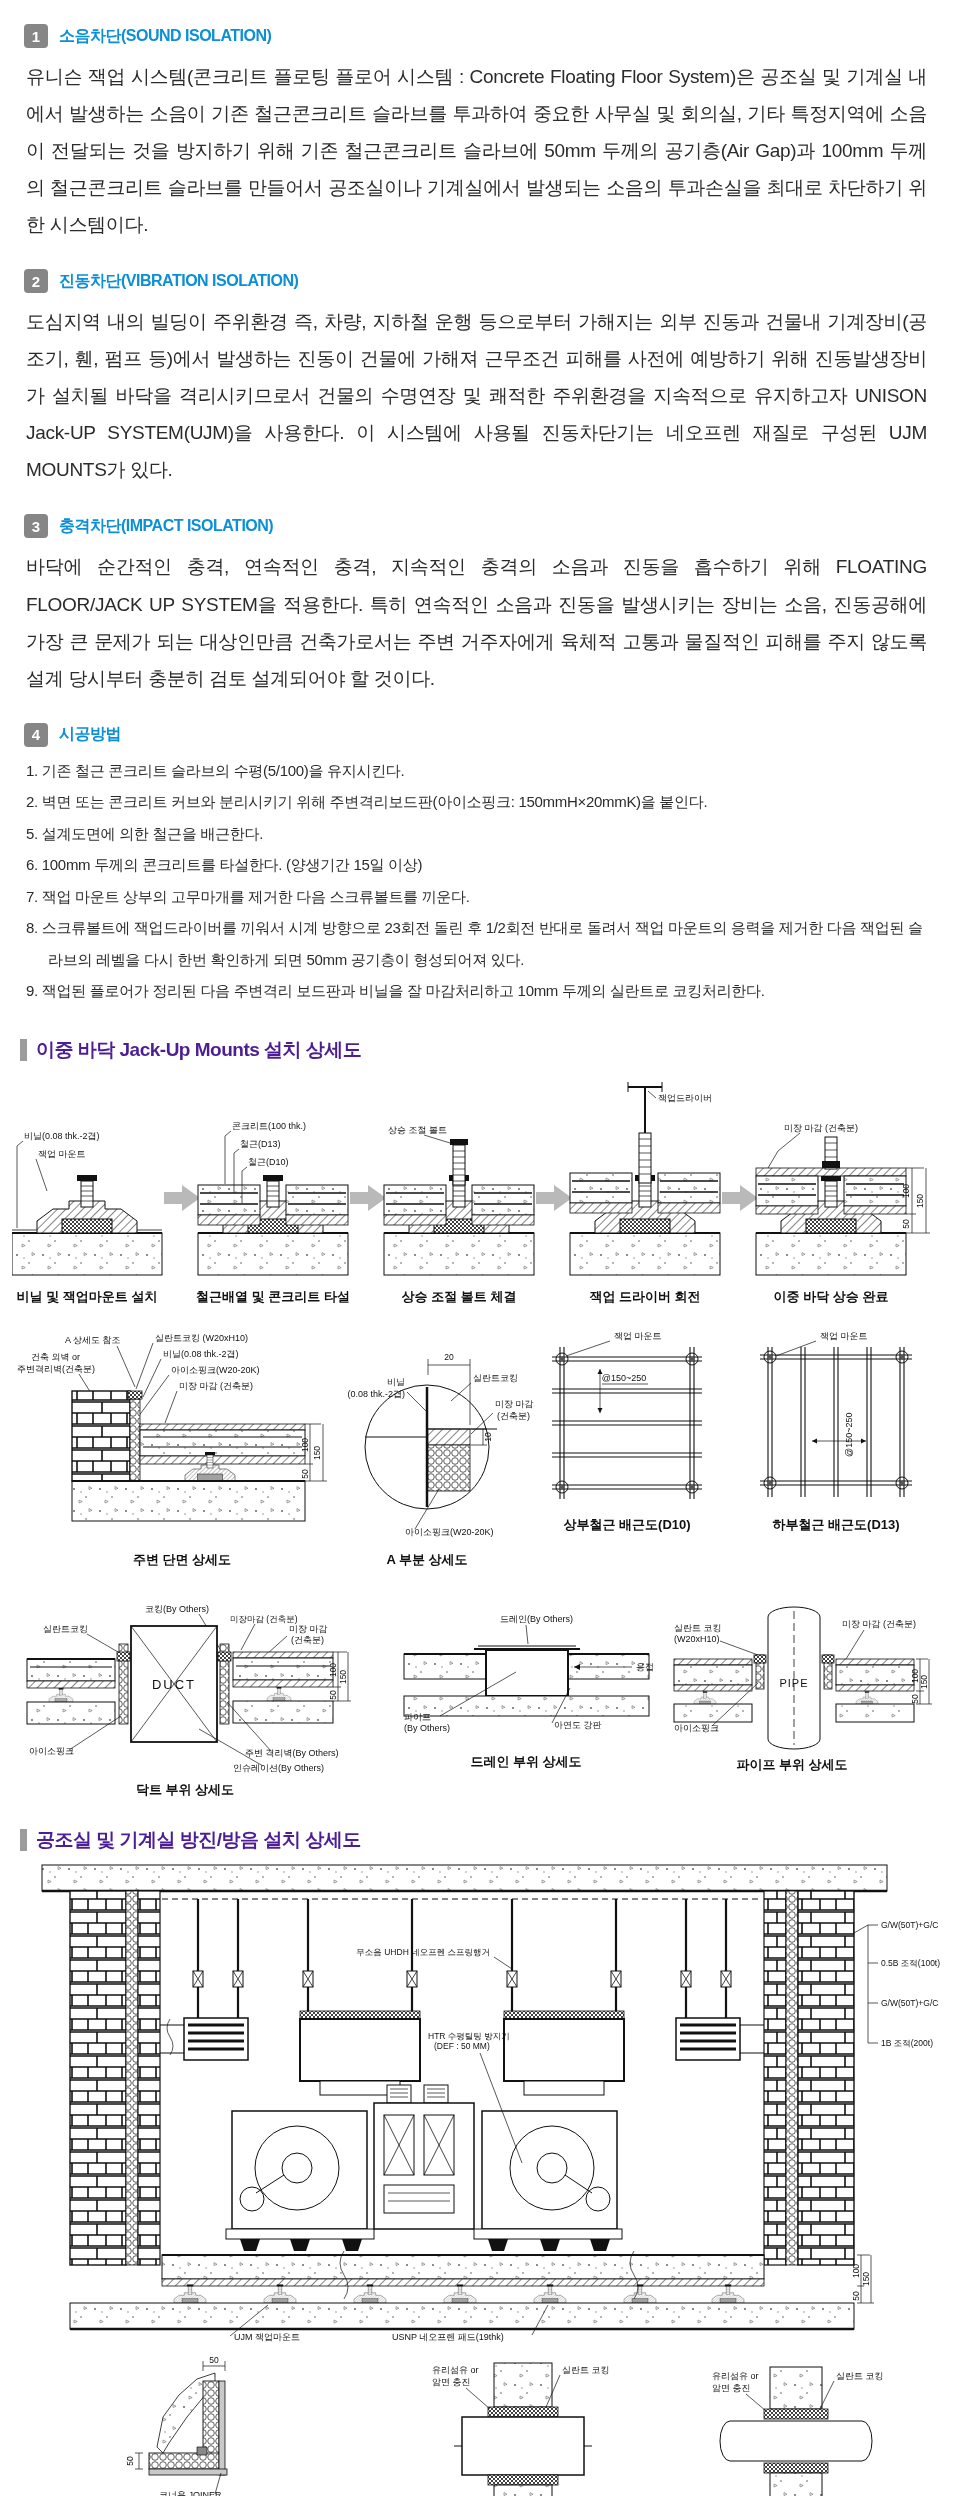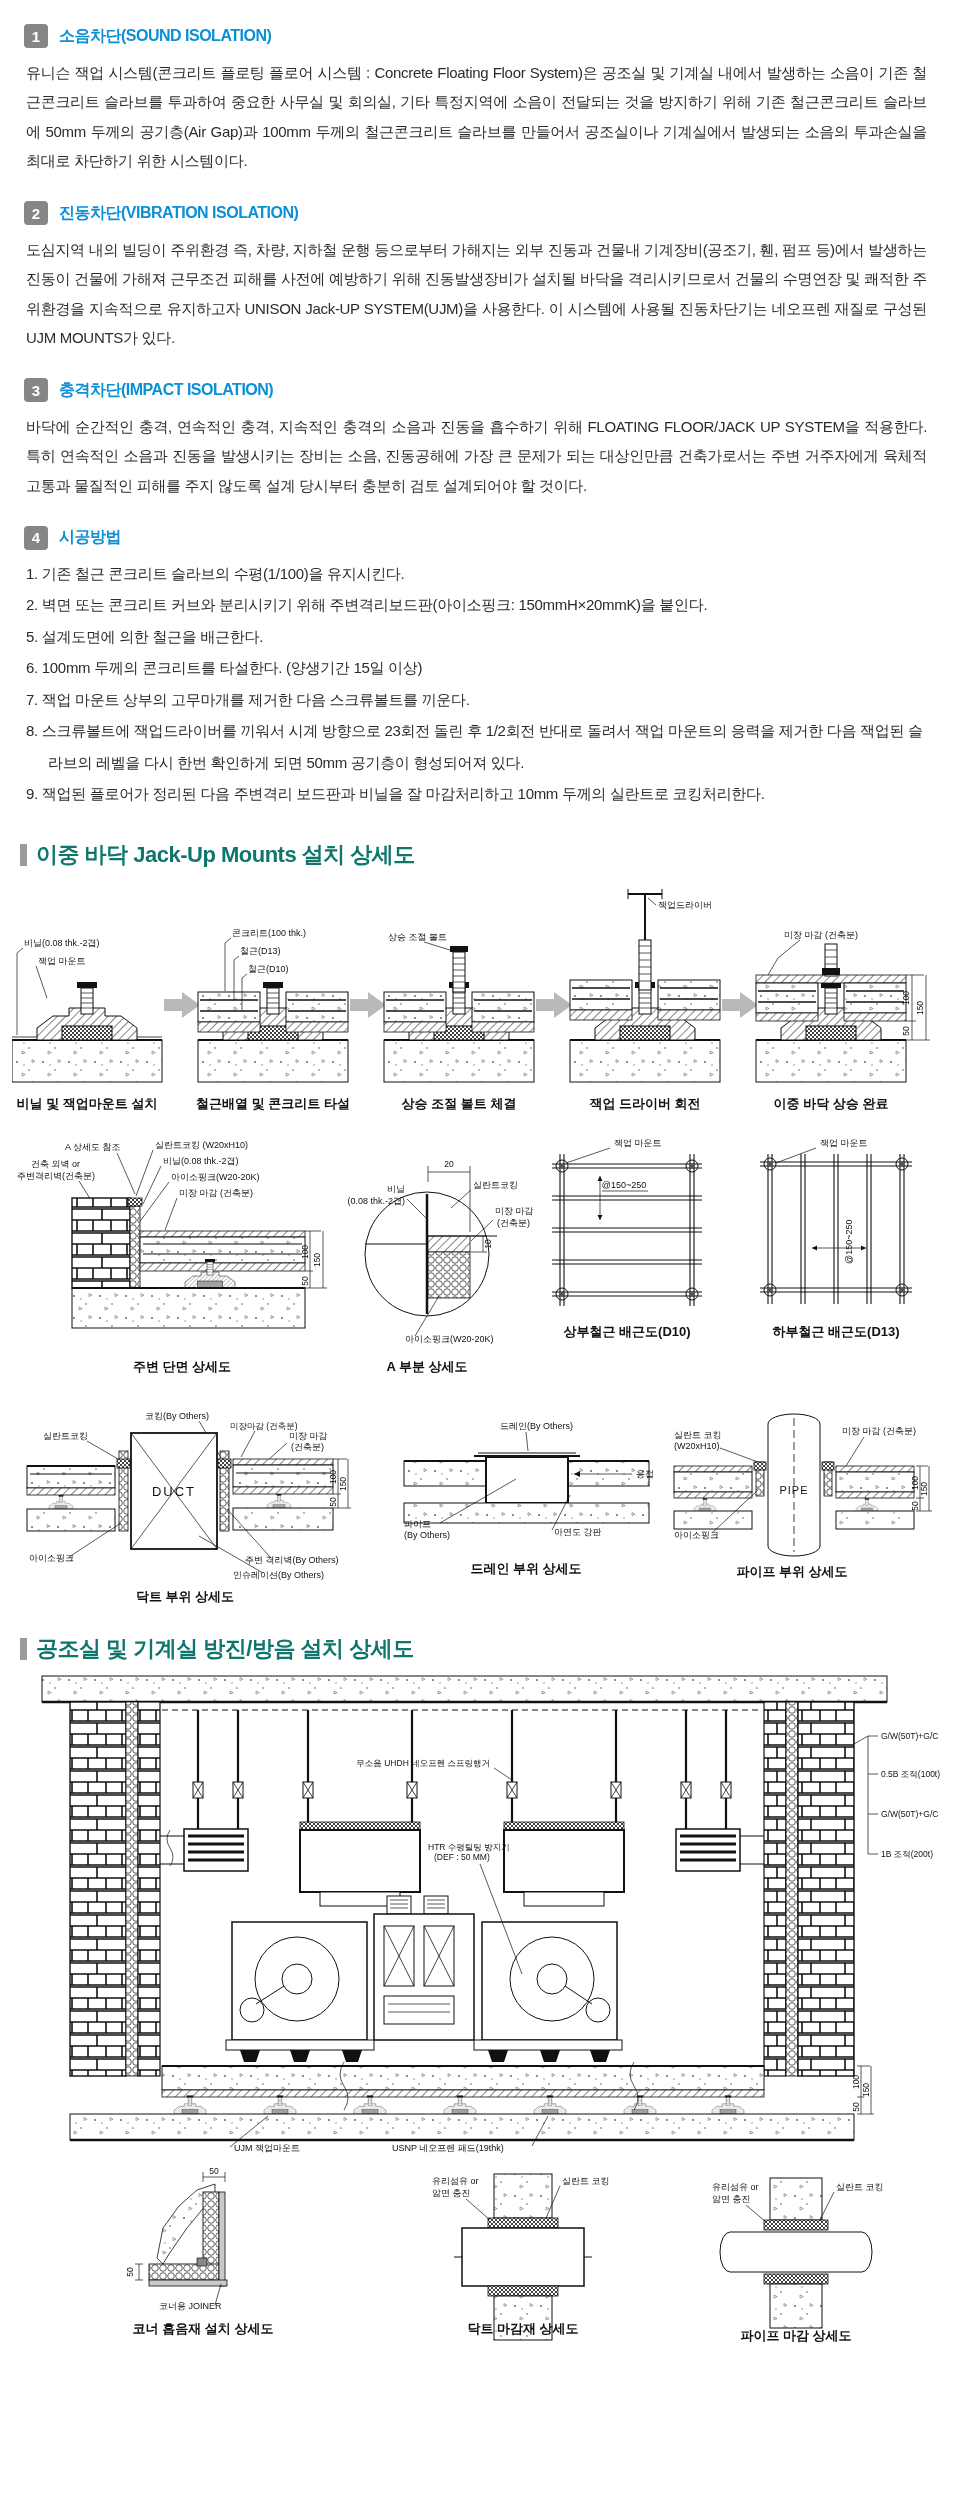--- a/index.html
+++ b/index.html
@@ -2,26 +2,26 @@
 <html><head>
 <meta charset="utf-8">
 <style>
   html,body{margin:0;padding:0;background:#fff;}
   body{width:953px;font-family:"Liberation Sans","DejaVu Sans",sans-serif;color:#222;}
   .page{padding:10px 0 30px 0;}
   .sec-head{display:flex;align-items:center;gap:11px;margin:14px 24px 6px 24px;}
   .badge{width:24px;height:24px;background:#868686;border-radius:4px;color:#fff;
          font-weight:bold;font-size:15px;display:flex;align-items:center;justify-content:center;}
   .sec-title{color:#0b8fd6;font-size:16px;font-weight:bold;letter-spacing:-0.5px;}
-  .para{margin:10px 26px 26px 26px;font-size:15px;line-height:1.95;text-align:justify;color:#2b2b2b;letter-spacing:-0.3px;}
+  .para{margin:10px 26px 26px 26px;font-size:19px;line-height:1.95;text-align:justify;color:#2b2b2b;letter-spacing:-0.3px;}
   .steps{margin:8px 26px 30px 26px;font-size:15px;line-height:2.1;color:#2b2b2b;letter-spacing:-0.3px;}
   .steps div{padding-left:22px;text-indent:-22px;}
   .dia-head{display:flex;align-items:center;gap:9px;margin:26px 20px 10px 20px;}
   .dia-bar{width:7px;height:22px;background:#9c9c9c;}
-  .dia-title{font-size:22px;font-weight:bold;color:#0f766e;letter-spacing:-0.5px;}
+  .dia-title{font-size:19px;font-weight:bold;color:#4c1d95;letter-spacing:-0.5px;}
   .svgwrap{margin:4px 10px 6px 12px;}
   svg{font-family:"Liberation Sans","DejaVu Sans",sans-serif;}
   svg text{fill:#111;}
   .t8{font-size:8.5px;} .t9{font-size:9px;}
   .cap{font-size:13px;font-weight:bold;text-anchor:middle;}
   .dim{font-size:8.5px;text-anchor:middle;}
   .ld{stroke:#111;stroke-width:0.7;fill:none;}
   .sw1{stroke:#111;stroke-width:1;fill:none;}
   .sw2{stroke:#111;stroke-width:2;fill:none;}
 </style>
@@ -89,21 +89,21 @@
     <div class="badge">3</div>
     <div class="sec-title">충격차단(IMPACT ISOLATION)</div>
   </div>
   <div class="para">바닥에 순간적인 충격, 연속적인 충격, 지속적인 충격의 소음과 진동을 흡수하기 위해 FLOATING FLOOR/JACK UP SYSTEM을 적용한다. 특히 연속적인 소음과 진동을 발생시키는 장비는 소음, 진동공해에 가장 큰 문제가 되는 대상인만큼 건축가로서는 주변 거주자에게 육체적 고통과 물질적인 피해를 주지 않도록 설계 당시부터 충분히 검토 설계되어야 할 것이다.</div>
 
   <div class="sec-head">
     <div class="badge">4</div>
     <div class="sec-title">시공방법</div>
   </div>
   <div class="steps">
-    <div>1. 기존 철근 콘크리트 슬라브의 수평(1/100)을 유지시킨다.</div>
+    <div>1. 기존 철근 콘크리트 슬라브의 수평(5/100)을 유지시킨다.</div>
     <div>2. 벽면 또는 콘크리트 커브와 분리시키기 위해 주변격리보드판(아이소핑크: 150mmH×20mmK)을 붙인다.</div>
     <div>5. 설계도면에 의한 철근을 배근한다.</div>
     <div>6. 100mm 두께의 콘크리트를 타설한다. (양생기간 15일 이상)</div>
     <div>7. 잭업 마운트 상부의 고무마개를 제거한 다음 스크류볼트를 끼운다.</div>
     <div>8. 스크류볼트에 잭업드라이버를 끼워서 시계 방향으로 23회전 돌린 후 1/2회전 반대로 돌려서 잭업 마운트의 응력을 제거한 다음 잭업된 슬라브의 레벨을 다시 한번 확인하게 되면 50mm 공기층이 형성되어져 있다.</div>
     <div>9. 잭업된 플로어가 정리된 다음 주변격리 보드판과 비닐을 잘 마감처리하고 10mm 두께의 실란트로 코킹처리한다.</div>
   </div>
 
   <div class="dia-head">
     <div class="dia-bar"></div>

